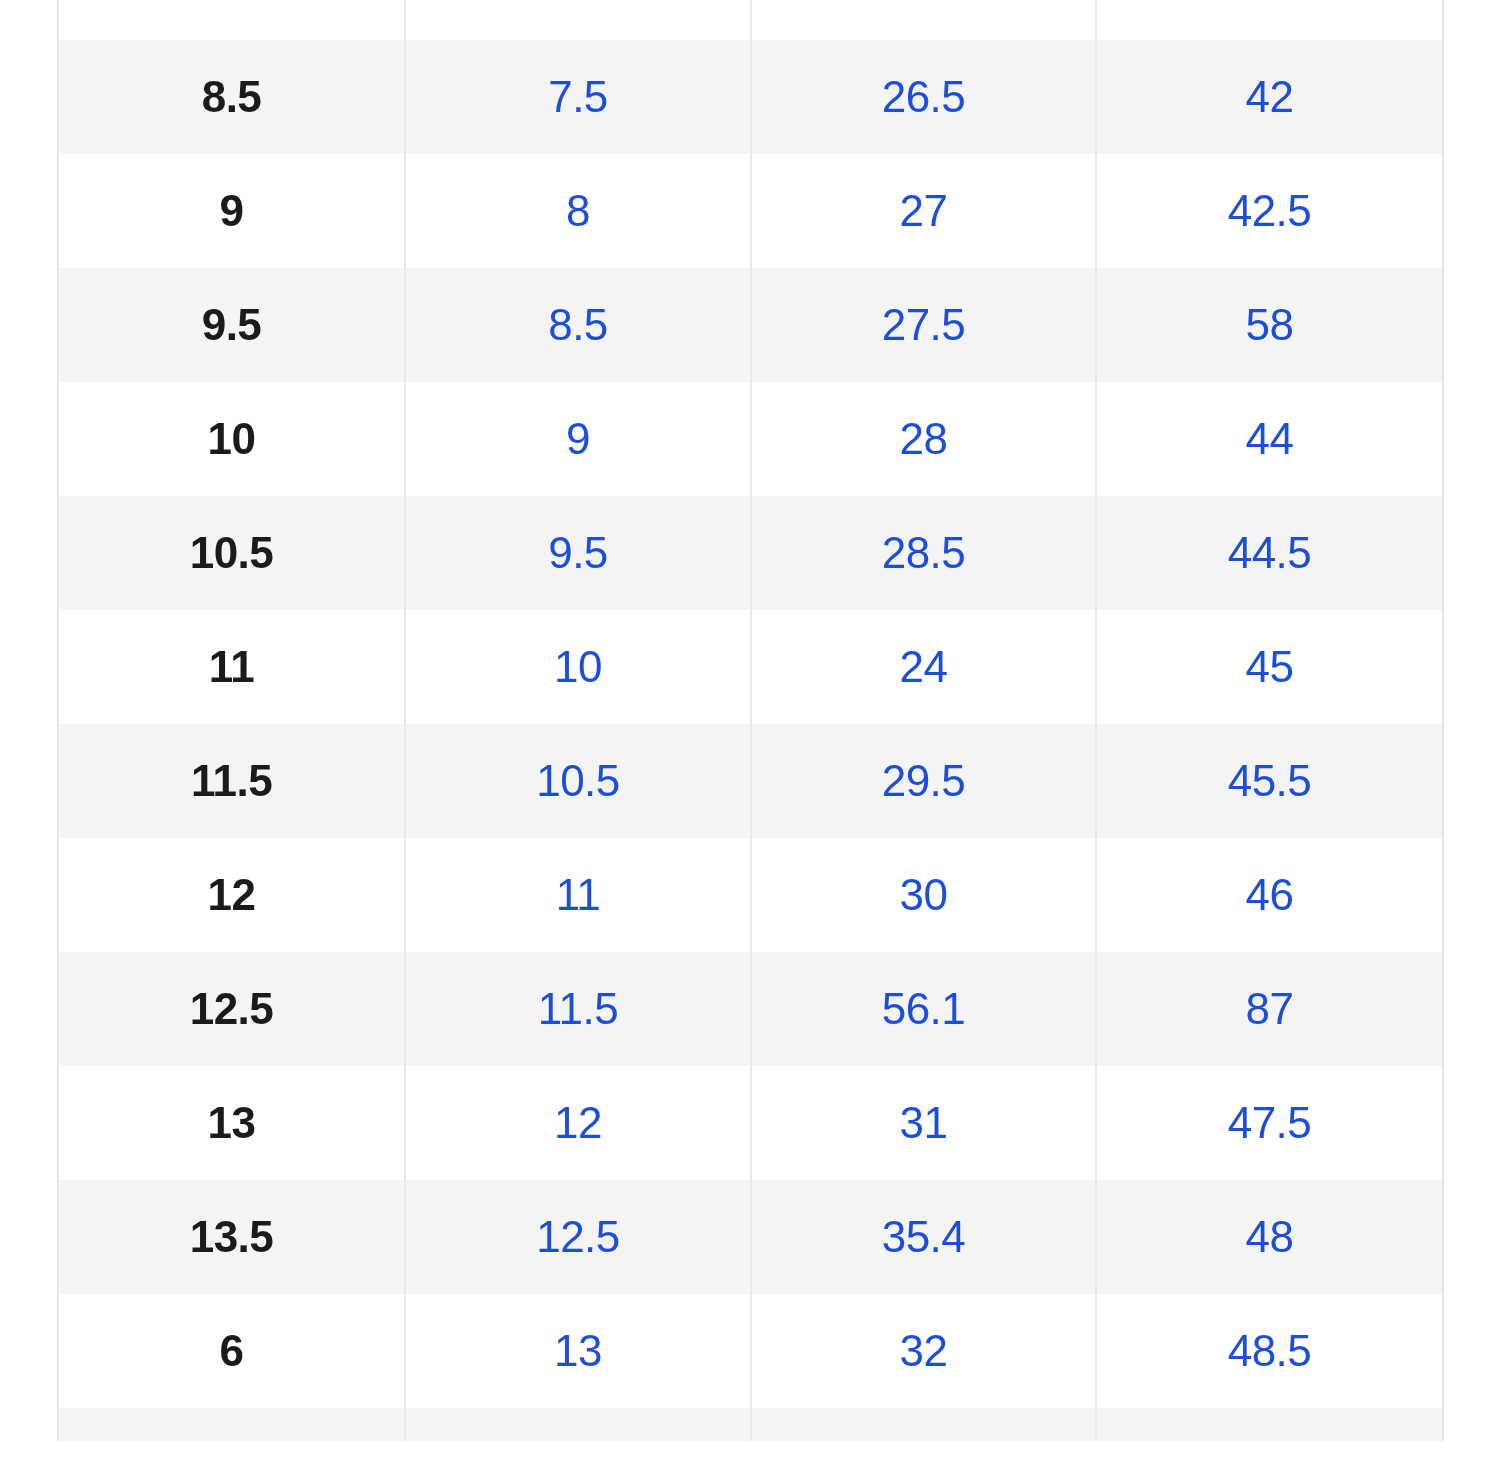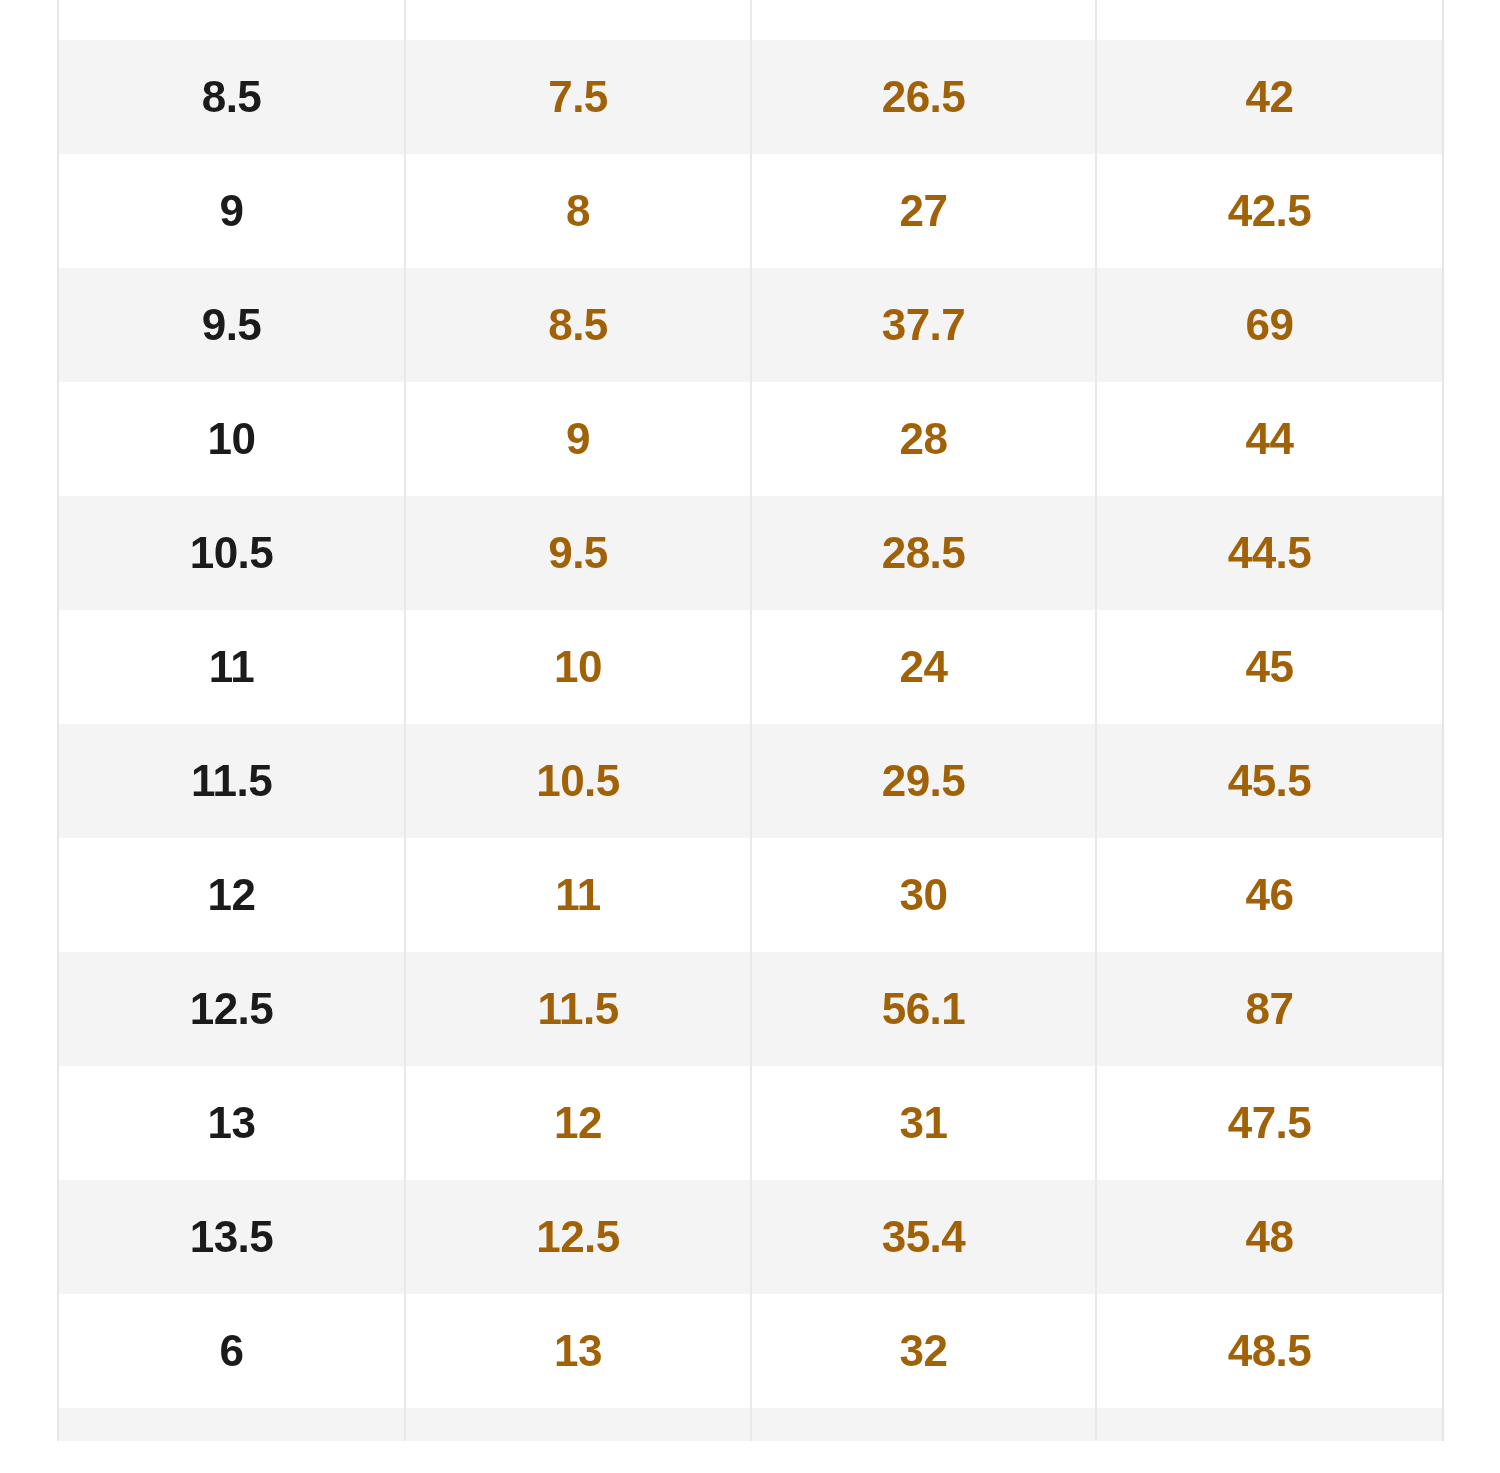--- a/index.html
+++ b/index.html
@@ -63,22 +63,22 @@
   .size-table td:last-child {
     border-right: none;
   }
 
   .size-table td.col-primary {
     color: #1b1b1b;
     font-weight: 700;
   }
 
   .size-table td.col-secondary {
-    color: #a16207;
-    font-weight: 700;
+    color: #1d4ed8;
+    font-weight: 400;
   }
 
   
   .bottom-mask {
     position: absolute;
     left: 0;
     top: 1441px;
     width: 1500px;
     height: 32px;
     background: #ffffff;
@@ -115,22 +115,22 @@
       <tr class="row-odd">
         <td class="col-primary">9</td>
         <td class="col-secondary">8</td>
         <td class="col-secondary">27</td>
         <td class="col-secondary">42.5</td>
       </tr>
 
       <tr class="row-even">
         <td class="col-primary">9.5</td>
         <td class="col-secondary">8.5</td>
-        <td class="col-secondary">37.7</td>
-        <td class="col-secondary">69</td>
+        <td class="col-secondary">27.5</td>
+        <td class="col-secondary">58</td>
       </tr>
 
       <tr class="row-odd">
         <td class="col-primary">10</td>
         <td class="col-secondary">9</td>
         <td class="col-secondary">28</td>
         <td class="col-secondary">44</td>
       </tr>
 
       <tr class="row-even">

